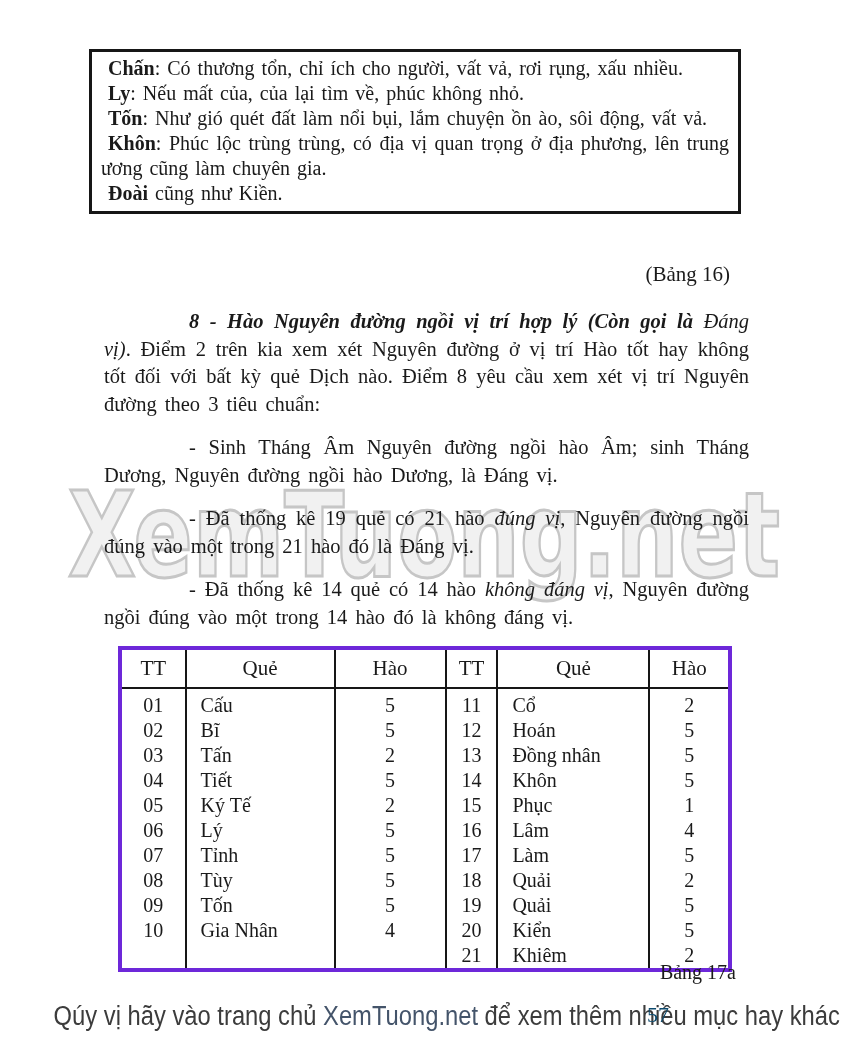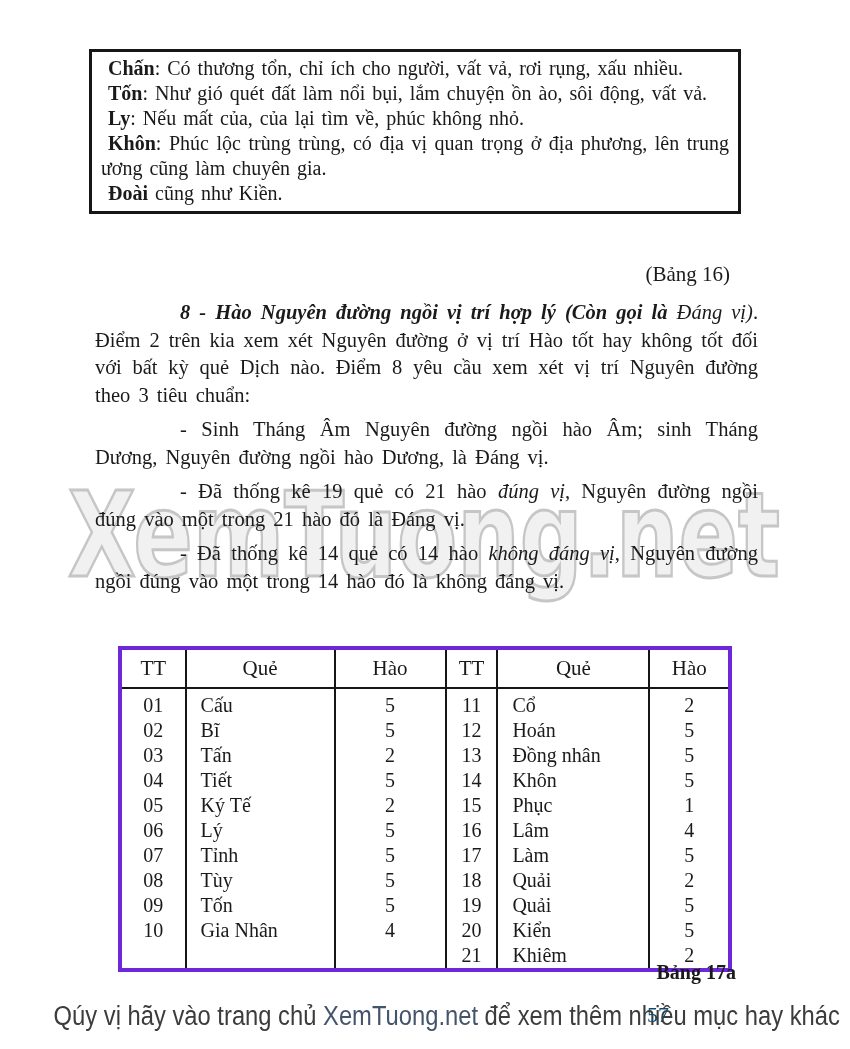--- a/index.html
+++ b/index.html
@@ -32,30 +32,30 @@
     word-spacing:2px;
   }
   .topbox b{font-weight:bold;}
   
   .bang16{
     position:absolute;left:88px;top:262px;width:642px;
     text-align:right;font-size:21px;z-index:1;
   }
   .bang17a{
     position:absolute;left:118px;top:961px;width:618px;
-    text-align:right;font-size:20px;z-index:1;font-weight:bold;
+    text-align:right;font-size:20px;z-index:1;
   }
   
   .bodytext{
     position:absolute;left:88px;top:292px;width:677px;
     font-size:20.5px;line-height:27.5px;
     z-index:1;
   }
   .bodytext p{
-    margin:7px;text-align:justify;text-indent:85px;word-spacing:3px;
+    margin:16px;text-align:justify;text-indent:85px;word-spacing:3px;
   }
   .lead-bi{font-weight:bold;font-style:italic;}
   .ital{font-style:italic;}
   
   .tbl-title{
     position:absolute;left:120px;top:604px;width:612px;
     text-align:center;font-size:21.5px;font-weight:bold;z-index:1;
   }
   table.stats{
     position:absolute;left:118px;top:646px;
@@ -112,22 +112,22 @@
 <body>
 
 <div class="page">
 
   <svg class="watermark" width="740" height="190">
     <text x="6" y="128" textLength="712" lengthAdjust="spacingAndGlyphs" font-family="DejaVu Sans, sans-serif" font-weight="bold" font-size="118" fill="#f1f1f1" stroke="#c6c6c6" stroke-width="3">XemTuong.net</text>
   </svg>
 
   <div class="topbox">
     <p><b>Chấn</b><span>: Có thương tổn, chỉ ích cho người, vất vả, rơi rụng, xấu nhiều.</span></p>
+    <p><b>Ly</b><span>: Nếu mất của, của lại tìm về, phúc không nhỏ.</span></p>
     <p><b>Tốn</b><span>: Như gió quét đất làm nổi bụi, lắm chuyện ồn ào, sôi động, vất vả.</span></p>
-    <p><b>Ly</b><span>: Nếu mất của, của lại tìm về, phúc không nhỏ.</span></p>
     <p><b>Khôn</b><span>: Phúc lộc trùng trùng, có địa vị quan trọng ở địa phương, lên trung ương cũng làm chuyên gia.</span></p>
     <p><b>Đoài</b><span> cũng như Kiền.</span></p>
   </div>
 
   <div class="bang16">(Bảng 16)</div>
 
   <div class="bodytext">
     <p><span class="lead-bi">8 - Hào Nguyên đường ngồi vị trí hợp lý (Còn gọi là</span><span class="ital"> Đáng vị)</span><span>. Điểm 2 trên kia xem xét Nguyên đường ở vị trí Hào tốt hay không tốt đối với bất kỳ quẻ Dịch nào. Điểm 8 yêu cầu xem xét vị trí Nguyên đường theo 3 tiêu chuẩn:</span></p>
     <p>- Sinh Tháng Âm Nguyên đường ngồi hào Âm; sinh Tháng Dương, Nguyên đường ngồi hào Dương, là Đáng vị.</p>
     <p><span>- Đã thống kê 19 quẻ có 21 hào </span><span class="ital">đúng vị</span><span>, Nguyên đường ngồi đúng vào một trong 21 hào đó là Đáng vị.</span></p>

